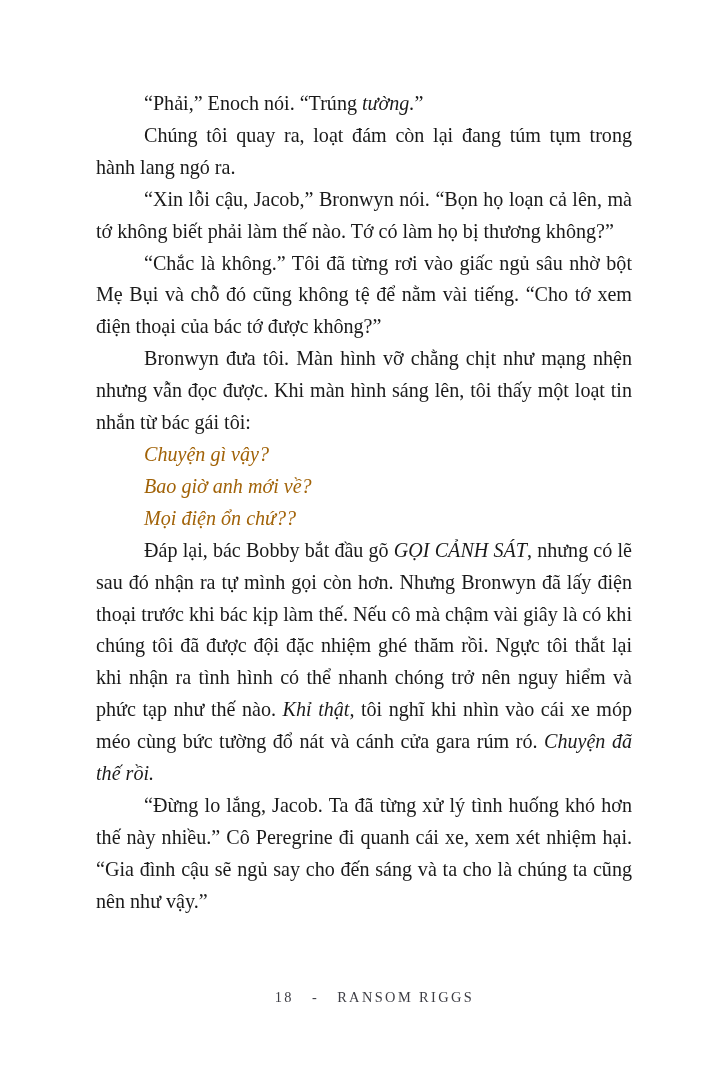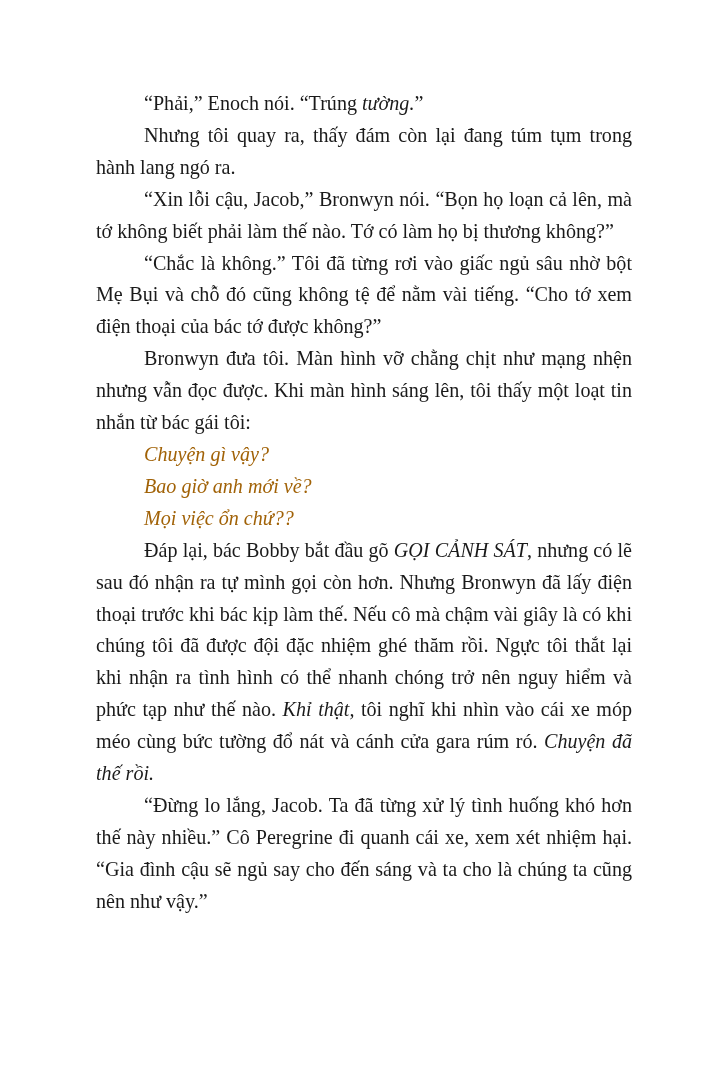--- a/index.html
+++ b/index.html
@@ -73,28 +73,31 @@
   }
 </style>
 </head>
 <body>
 
 <div class="page">
 
   <div class="text-column">
 
     <p class="para"><span>“Phải,” Enoch nói. “Trúng </span><span class="it">tường.</span><span>”</span></p>
-    <p class="para"><span>Nhưng tôi quay ra, thấy đám còn lại đang túm tụm trong hành lang ngó ra.</span></p>
+    <p class="para"><span>Chúng tôi quay ra, loạt đám còn lại đang túm tụm trong hành lang ngó ra.</span></p>
     <p class="para"><span>“Xin lỗi cậu, Jacob,” Bronwyn nói. “Bọn họ loạn cả lên, mà tớ không biết phải làm thế nào. Tớ có làm họ bị thương không?”</span></p>
     <p class="para"><span>“Chắc là không.” Tôi đã từng rơi vào giấc ngủ sâu nhờ bột Mẹ Bụi và chỗ đó cũng không tệ để nằm vài tiếng. “Cho tớ xem điện thoại của bác tớ được không?”</span></p>
     <p class="para"><span>Bronwyn đưa tôi. Màn hình vỡ chằng chịt như mạng nhện nhưng vẫn đọc được. Khi màn hình sáng lên, tôi thấy một loạt tin nhắn từ bác gái tôi:</span></p>
 
     <p class="msg-line">Chuyện gì vậy?</p>
     <p class="msg-line">Bao giờ anh mới về?</p>
-    <p class="msg-line">Mọi việc ổn chứ??</p>
+    <p class="msg-line">Mọi điện ổn chứ??</p>
 
     <p class="para"><span>Đáp lại, bác Bobby bắt đầu gõ </span><span class="it">GỌI CẢNH SÁT</span><span>, nhưng có lẽ sau đó nhận ra tự mình gọi còn hơn. Nhưng Bronwyn đã lấy điện thoại trước khi bác kịp làm thế. Nếu cô mà chậm vài giây là có khi chúng tôi đã được đội đặc nhiệm ghé thăm rồi. Ngực tôi thắt lại khi nhận ra tình hình có thể nhanh chóng trở nên nguy hiểm và phức tạp như thế nào. </span><span class="it">Khỉ thật,</span><span> tôi nghĩ khi nhìn vào cái xe móp méo cùng bức tường đổ nát và cánh cửa gara rúm ró. </span><span class="it">Chuyện đã thế rồi.</span></p>
     <p class="para"><span>“Đừng lo lắng, Jacob. Ta đã từng xử lý tình huống khó hơn thế này nhiều.” Cô Peregrine đi quanh cái xe, xem xét nhiệm hại. “Gia đình cậu sẽ ngủ say cho đến sáng và ta cho là chúng ta cũng nên như vậy.”</span></p>
 
   </div>
 
+  <div class="footer">
+    <span>18</span><span class="sep">&nbsp; &nbsp;</span><span>-</span><span class="sep">&nbsp; &nbsp;</span><span>RANSOM RIGGS</span>
+  </div>
 
 </div>
 
 </body></html>

